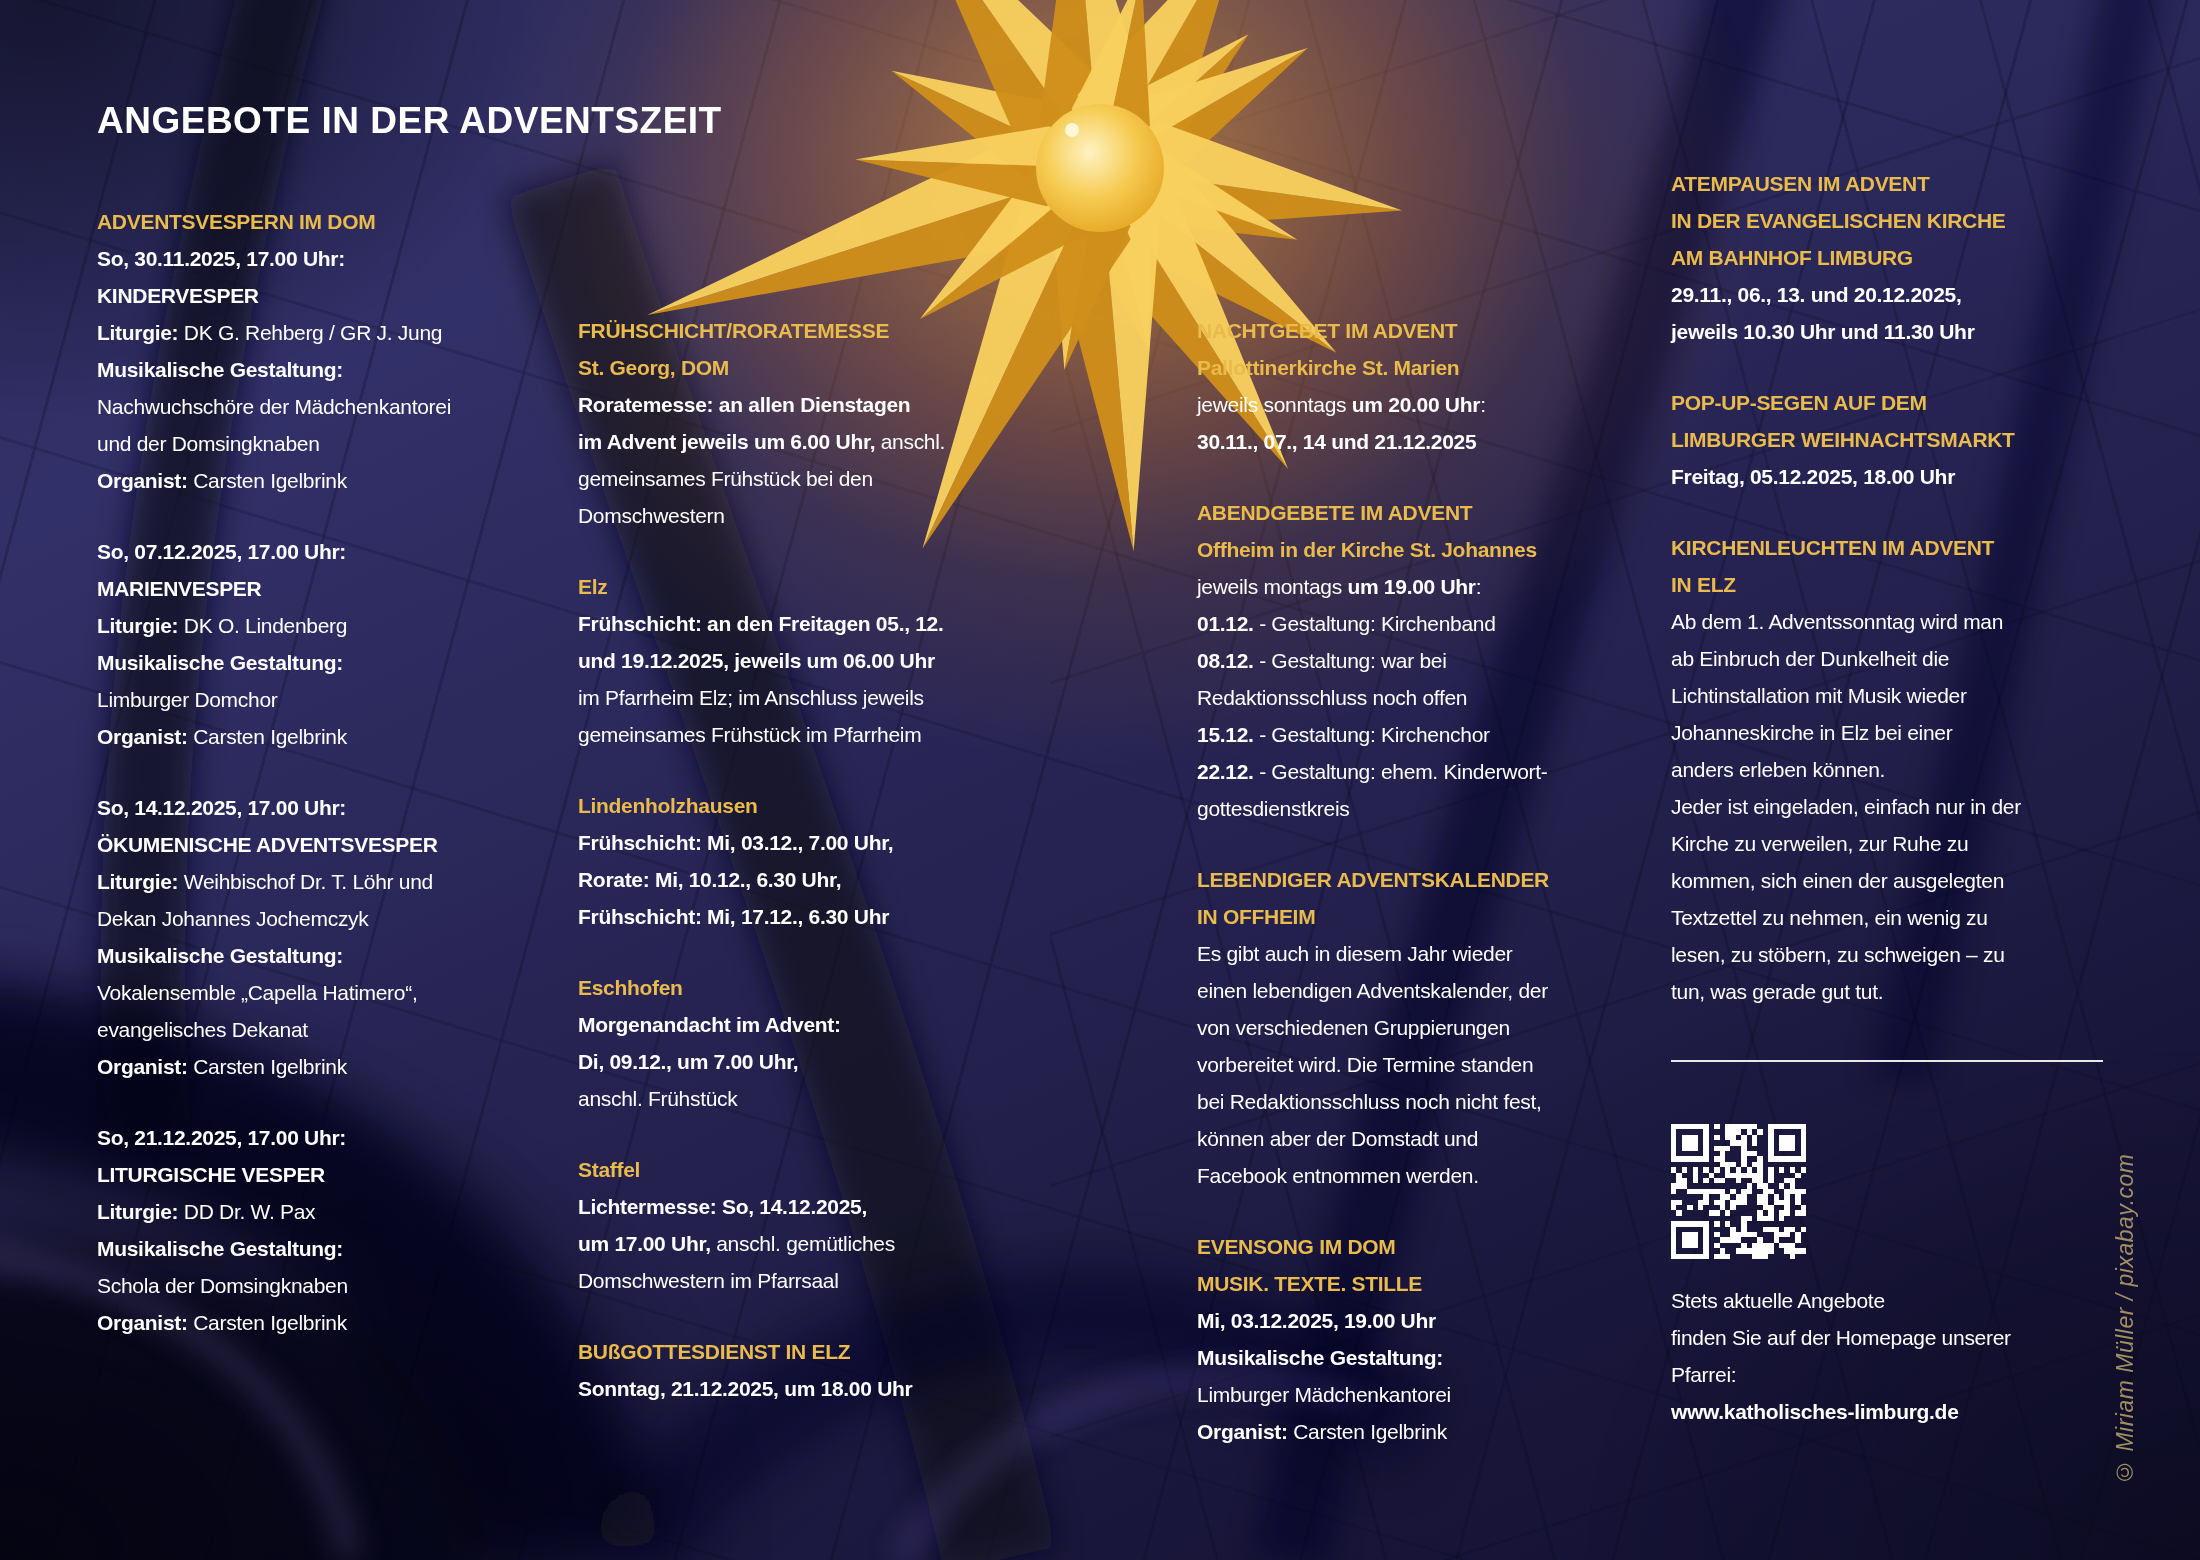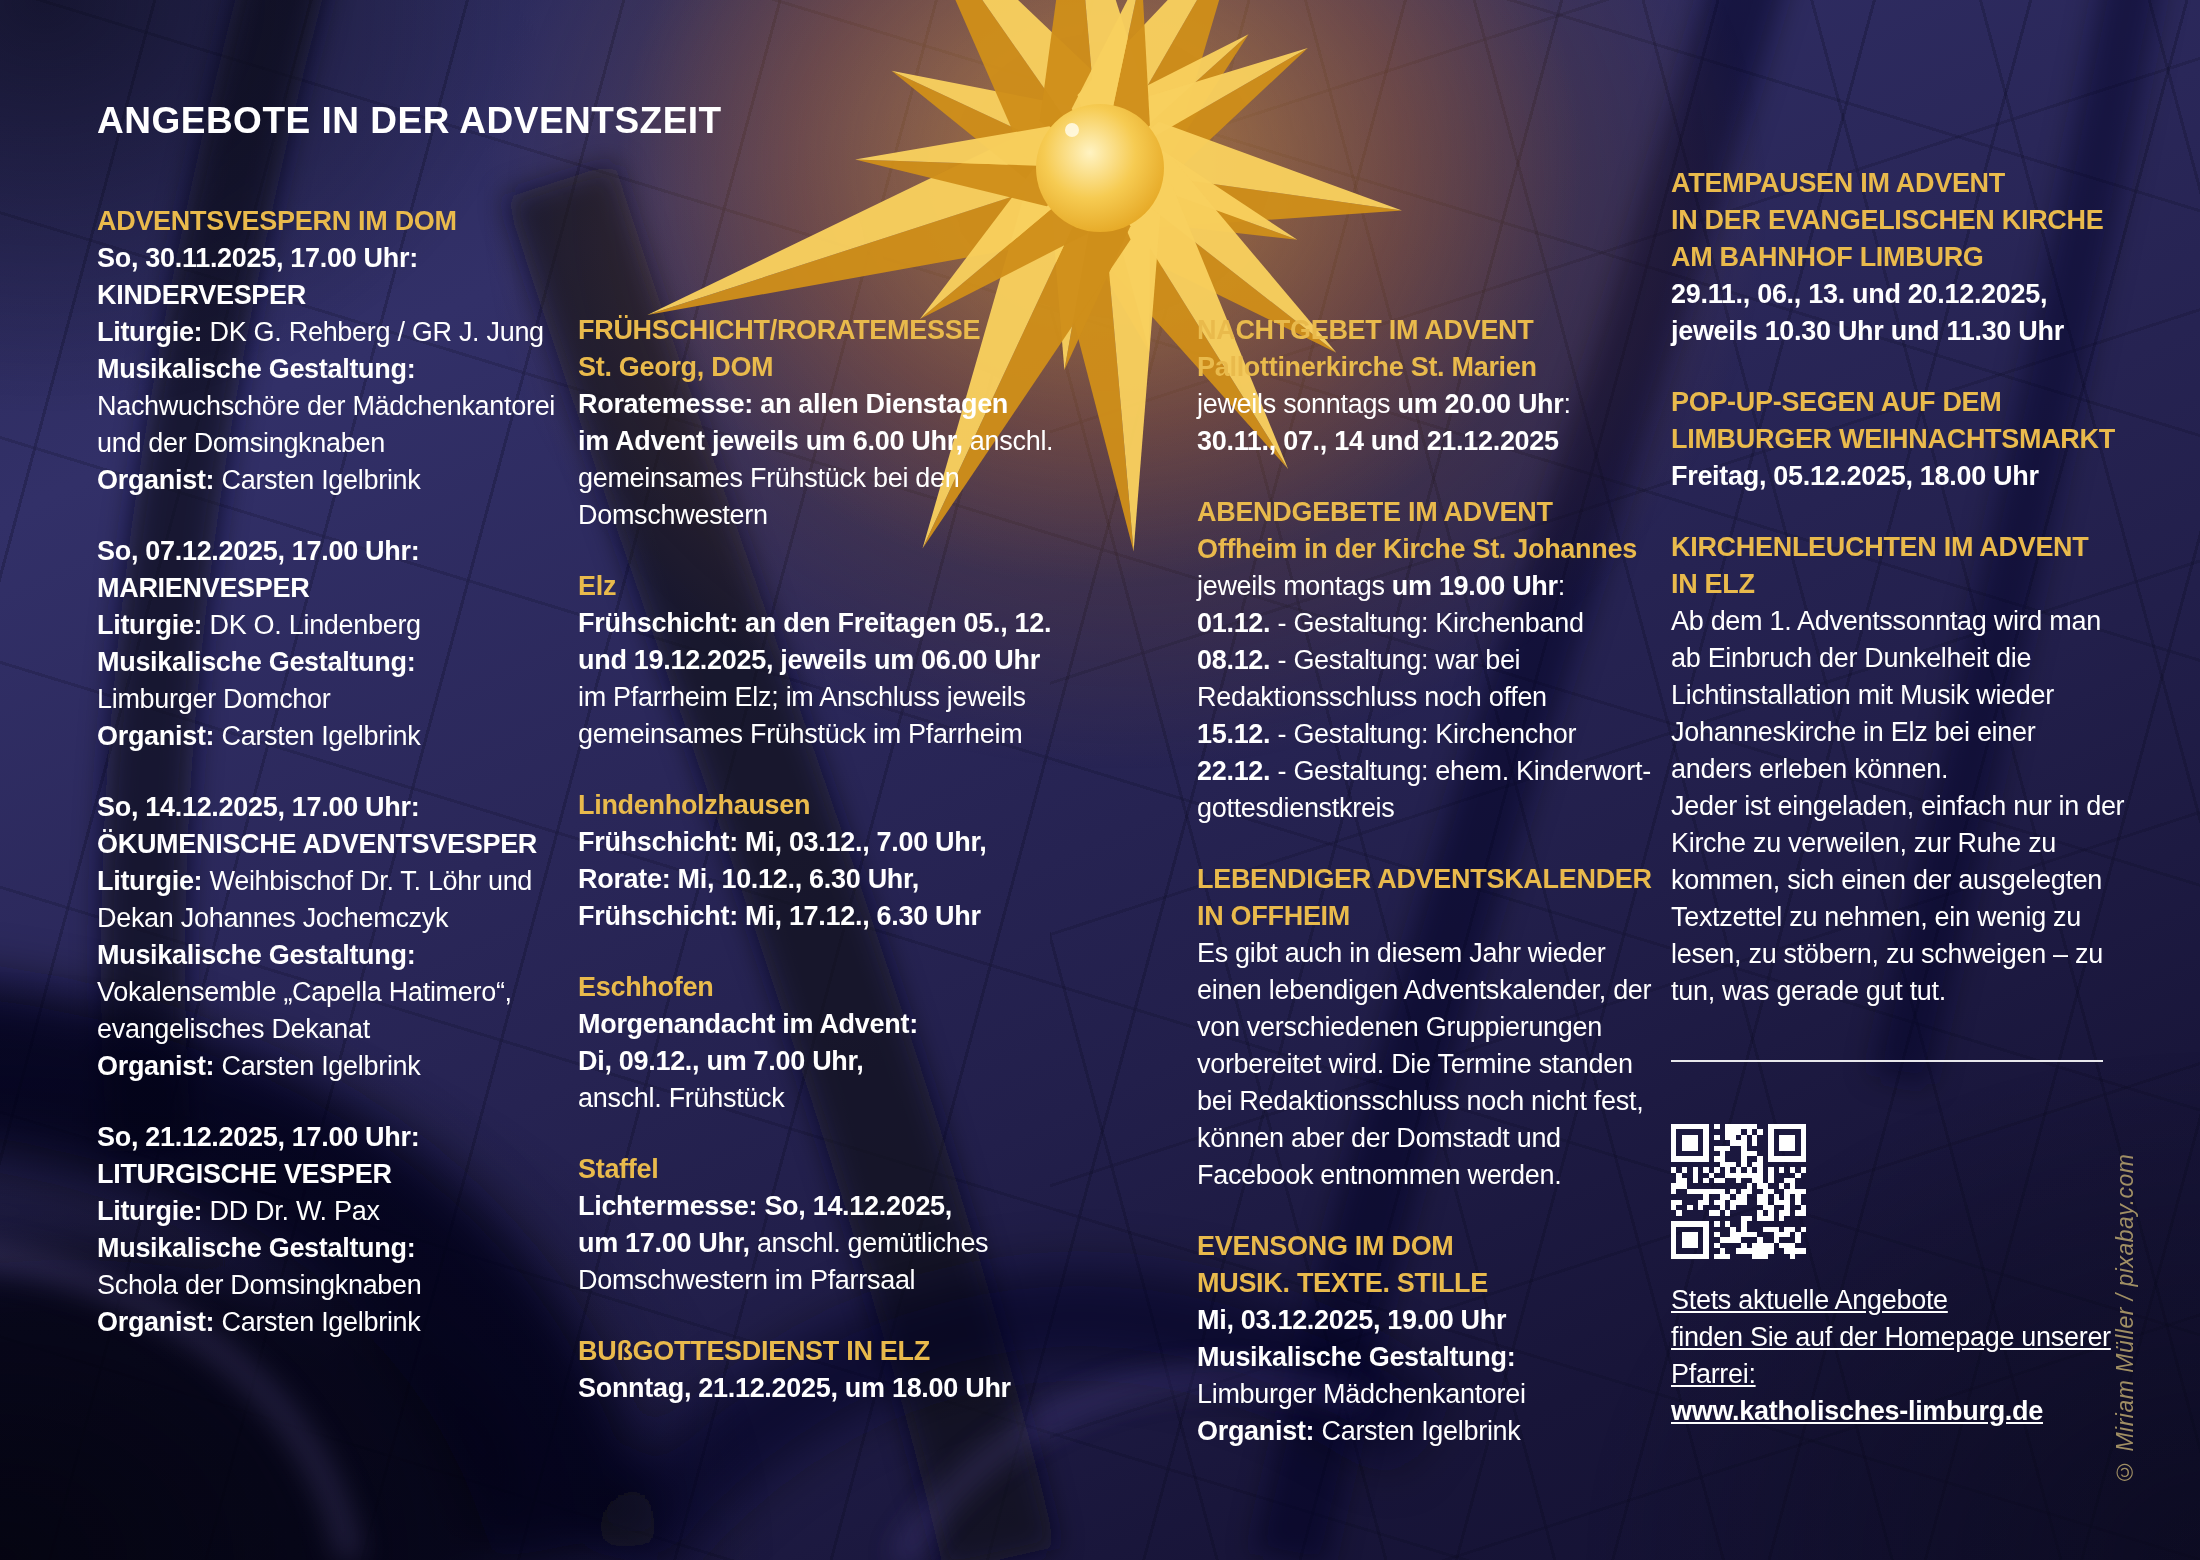--- a/index.html
+++ b/index.html
@@ -21,29 +21,29 @@
     radial-gradient(1250px 950px at 0% 100%, rgba(4,4,14,.8), transparent 62%),
     radial-gradient(900px 750px at 2% 0%, rgba(5,5,18,.55), transparent 55%),
     radial-gradient(1050px 850px at 100% 100%, rgba(7,7,20,.5), transparent 60%);}
   .glow-warm{position:absolute;left:300px;top:-520px;width:1650px;height:1450px;pointer-events:none;
     background:radial-gradient(closest-side, rgba(150,92,28,.40), rgba(150,92,28,.16) 55%, transparent 78%);}
   .glow-star{position:absolute;left:430px;top:-430px;width:1340px;height:1180px;pointer-events:none;
     background:radial-gradient(closest-side, rgba(255,178,66,.5), rgba(255,140,40,.2) 45%, transparent 72%);}
   .ribs,.star-svg{position:absolute;left:0;top:0;pointer-events:none;}
   
   .title{position:absolute;left:97px;top:100px;margin:0;font-size:37px;font-weight:700;letter-spacing:.5px;color:#fff;z-index:6;}
-  .col{position:absolute;font-size:27px;line-height:37px;letter-spacing:-0.3px;z-index:6;}
+  .col{position:absolute;font-size:21px;line-height:37px;letter-spacing:-0.3px;z-index:6;}
   .block{margin-bottom:34px;}
   .line{white-space:nowrap;}
   .hd{color:var(--gold);font-weight:700;}
   .b{font-weight:700;}
   .n{font-weight:400;}
   .divider{width:432px;height:2px;background:rgba(255,255,255,.9);margin-top:50px;}
   .qr{display:block;margin-top:62px;width:135px;height:135px;}
-  .footer-lines{margin-top:23px;text-decoration:underline;}
+  .footer-lines{margin-top:23px;}
   .url{font-weight:700;}
   .credit{position:absolute;left:2112px;top:1205px;height:280px;z-index:6;
     writing-mode:vertical-rl;transform:rotate(180deg);
     font-size:23px;font-style:italic;letter-spacing:.5px;color:rgba(186,166,110,.85);white-space:nowrap;}
 </style>
 </head>
 <body>
 
 <div class="canvas">
 

